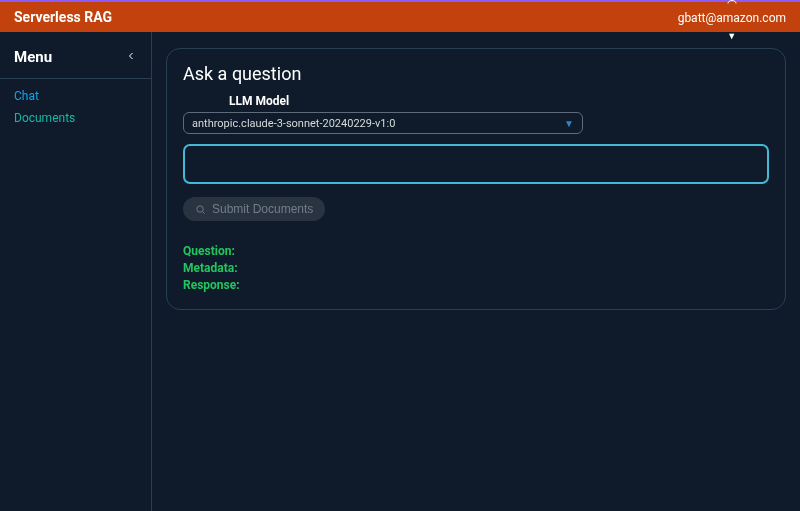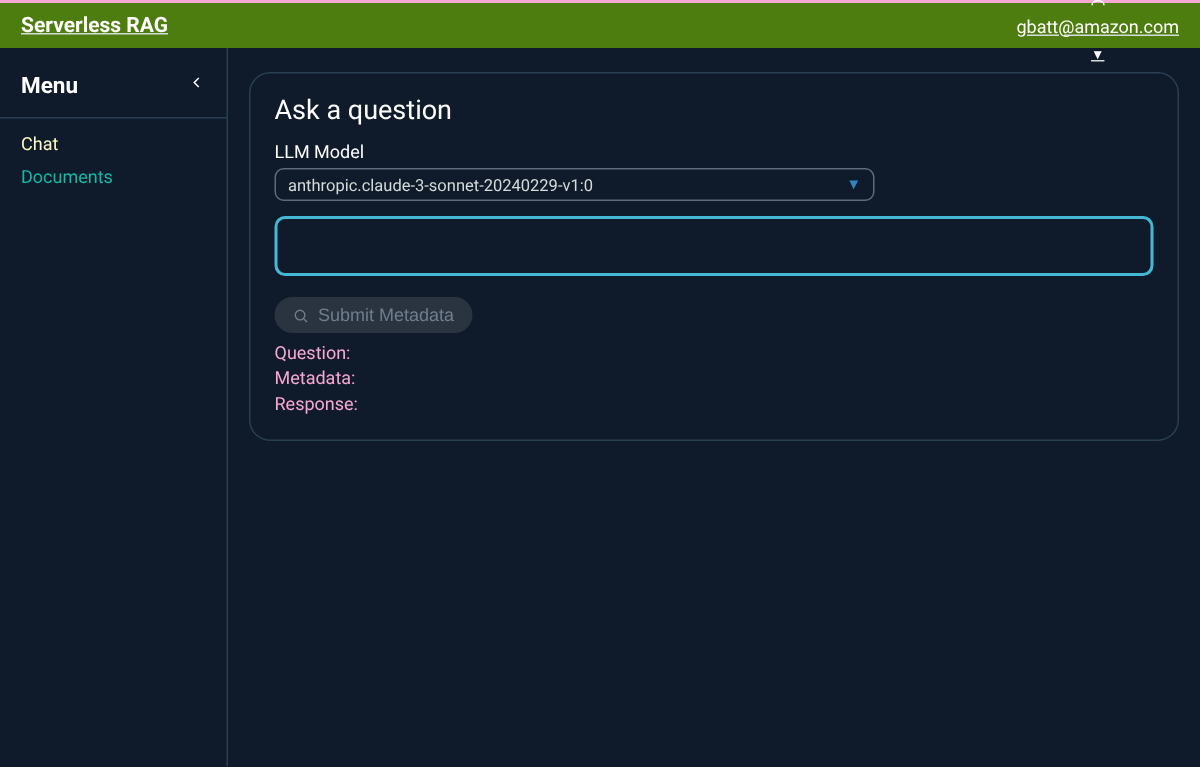--- a/index.html
+++ b/index.html
@@ -6,59 +6,58 @@
   body {
     width: 800px; height: 511px;
     background: #0f1b2a;
     font-family: -apple-system, BlinkMacSystemFont, "Segoe UI", Roboto, Helvetica, Arial, sans-serif;
     color: #d5dbdb;
     overflow: hidden;
     font-size: 13px;
   }
   .topbar {
     height: 32px;
-    background: #4d7c0f;
-    border-top: 2px solid #f9a8d4;
+    background: #c2410c;
+    border-top: 2px solid #8b5cf6;
     display: flex;
     align-items: center;
     justify-content: space-between;
     padding: 0 14px;
-    text-decoration: underline;
   }
   .app-title { font-weight: 700; font-size: 14px; color: #ffffff; }
   .user-area { display: flex; align-items: center; gap: 6px; font-size: 12px; color: #ffffff; flex-direction: column; }
   .user-area svg { width: 12px; height: 12px; }
   .body-wrap { display: flex; height: calc(511px - 32px); }
   .sidebar {
     width: 152px;
     border-right: 1px solid #2a3f52;
     padding: 12px 0 0 0;
     display: flex; flex-direction: column;
   }
   .menu-header {
     display: flex; align-items: center; justify-content: space-between;
     padding: 4px 14px 12px 14px;
     border-bottom: 1px solid #2a3f52;
   }
   .menu-title { font-weight: 700; font-size: 15px; color: #ffffff; }
   .sidebar-items { padding: 10px 14px; display: flex; flex-direction: column; gap: 8px; }
   .sidebar-item { font-size: 12px; cursor: pointer; }
-  .sidebar-item.active { color: #fef9c3; }
+  .sidebar-item.active { color: #0ea5e9; }
   .sidebar-item:not(.active) { color: #14b8a6; }
   .main {
     flex: 1; padding: 16px 14px 14px 14px;
   }
   .card {
     border: 1px solid #2a3f52;
     border-radius: 14px;
     padding: 14px 16px 16px 16px;
     background: #0f1b2a;
   }
   .card-title { font-size: 18px; font-weight: 400; color: #ffffff; margin-bottom: 10px; }
-  .field-label { font-size: 12px; font-weight: 400; color: #ffffff; margin-bottom: 4px; }
+  .field-label { font-size: 12px; font-weight: 700; color: #ffffff; margin-bottom: 4px; margin-left: 46px; }
   .select {
     width: 400px;
     height: 22px;
     border: 1px solid #5f6b7a;
     border-radius: 6px;
     background: #0f1b2a;
     color: #d5dbdb;
     display: flex; align-items: center; justify-content: space-between;
     padding: 0 8px;
     font-size: 11px;
@@ -85,21 +84,21 @@
     background: #2a3441;
     color: #6f7e8c;
     border: none;
     border-radius: 14px;
     height: 24px;
     padding: 0 12px;
     font-size: 12px;
     cursor: not-allowed;
   }
   .submit-btn svg { width: 11px; height: 11px; }
-  .result-block { margin-top: 5px; font-size: 12px; font-weight: 400; color: #f9a8d4; line-height: 1.4; }
+  .result-block { margin-top: 22px; font-size: 12px; font-weight: 700; color: #22c55e; line-height: 1.4; }
   .chev-left { width: 12px; height: 12px; }
   .caret-down { font-size: 9px; }
 </style>
 </head>
 <body>
 
 <div class="topbar">
   <div class="app-title">Serverless RAG</div>
   <div class="user-area">
     <svg viewBox="0 0 24 24" fill="none" stroke="#ffffff" stroke-width="2">
@@ -138,21 +137,21 @@
       <div class="select">
         <span>anthropic.claude-3-sonnet-20240229-v1:0</span>
         <span class="chev">▼</span>
       </div>
       <textarea class="question-input" value="" style=""></textarea>
       <button class="submit-btn" disabled="">
         <svg viewBox="0 0 24 24" fill="none" stroke="#6f7e8c" stroke-width="2">
             <circle cx="11" cy="11" r="7"></circle>
             <line x1="21" y1="21" x2="16.65" y2="16.65"></line>
           </svg>
-        <span>Submit Metadata</span>
+        <span>Submit Documents</span>
       </button>
       <div class="result-block">
         <div>Question:</div>
         <div>Metadata:</div>
         <div>Response:</div>
       </div>
     </div>
   </div>
 </div>
 

